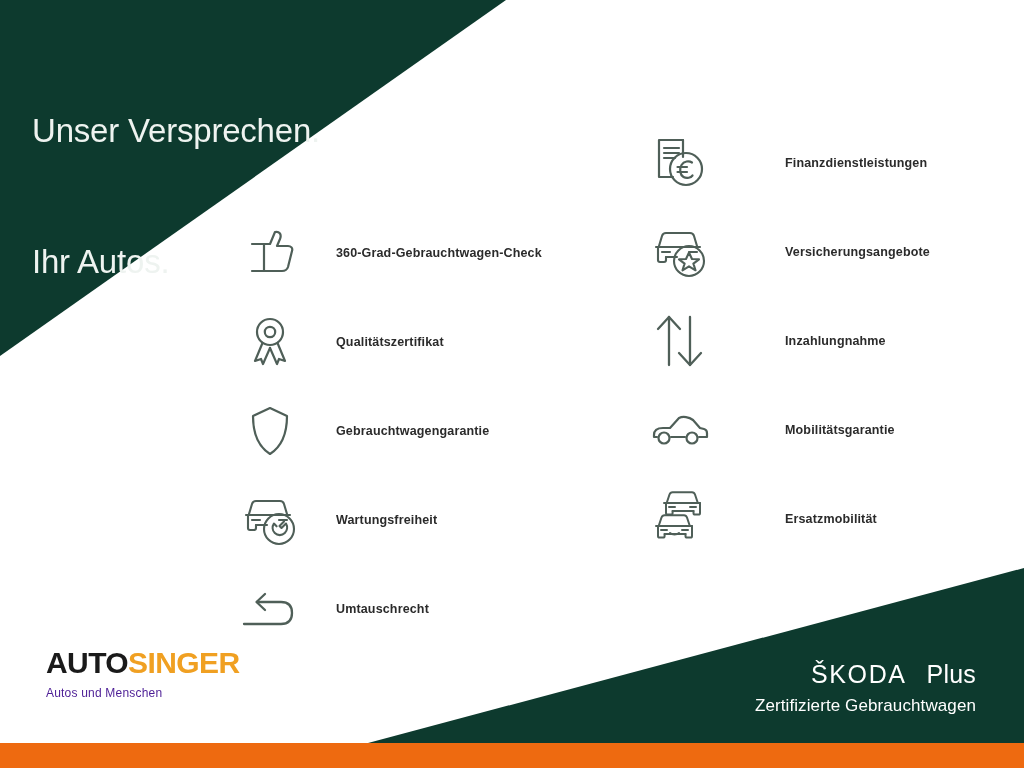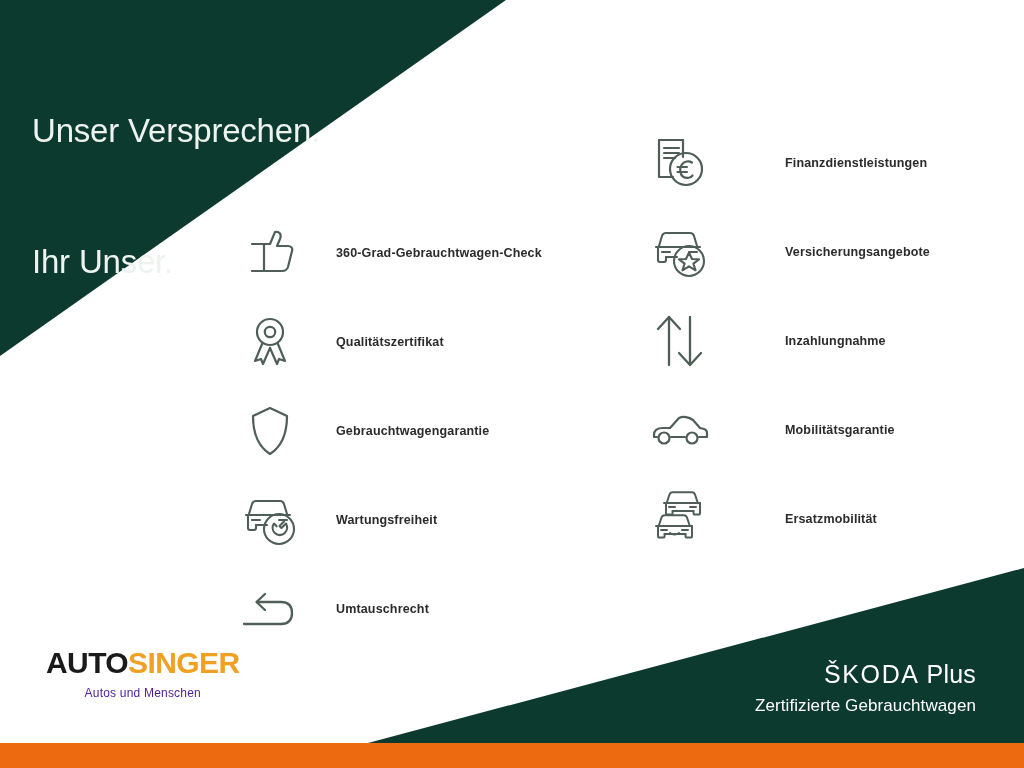--- a/index.html
+++ b/index.html
@@ -74,21 +74,21 @@
     letter-spacing: 0.15px;
     white-space: nowrap;
   }
   .col-right .benefit-label { margin-left: 30px; padding-left: 43px; }
 
   
   .dealer-logo {
     position: absolute;
     left: 46px;
     top: 648px;
-    text-align: center;
+    text-align: left;
   }
   .dealer-wordmark {
     font-size: 30px;
     font-weight: bold;
     letter-spacing: -0.6px;
     line-height: 1;
     white-space: nowrap;
   }
   .dealer-auto   { color: #1a1a1a; }
   .dealer-singer { color: #f0a022; }
@@ -113,21 +113,21 @@
     line-height: 1;
     white-space: nowrap;
   }
   .skoda-brand {
     font-weight: normal;
     letter-spacing: 1.6px;
   }
   .skoda-plus {
     font-weight: 400;
     letter-spacing: 0.2px;
-    margin-left: 7px;
+    margin-left: 20px;
   }
   .skoda-sub {
     margin-top: 9px;
     font-size: 17px;
     font-weight: 400;
     letter-spacing: 0.1px;
     white-space: nowrap;
     margin-left: 47px;
   }
 </style>
@@ -138,21 +138,21 @@
 
   <svg class="bg-layer" viewBox="0 0 1024 768" width="1024" height="768">
     <rect x="0" y="0" width="1024" height="768" fill="#ffffff"></rect>
     <polygon points="0,0 506,0 0,356" fill="#0d3a2e"></polygon>
     <polygon points="1024,568 1024,743 368,743" fill="#0d3a2e"></polygon>
     <rect x="0" y="743" width="1024" height="25" fill="#ee6a10"></rect>
   </svg>
 
   <div class="headline">
     <span class="line">Unser Versprechen.</span>
-    <span class="line">Ihr Unser.</span>
+    <span class="line">Ihr Autos.</span>
   </div>
 
   <div class="col col-left">
 
     <div class="benefit-row">
       <span class="benefit-icon">
         <svg width="56" height="56" viewBox="0 0 56 56" fill="none" stroke="#4f5f58" stroke-width="2.2" stroke-linejoin="round" stroke-linecap="round">
           <path d="M10 19 H22 V46 H10"></path>
           <path d="M22 19 L28 19 L33 7 C37 6 40 9 38 14 L35 21 L46 21 C49 21 51 23 50 26 L46 42 C45 45 43 46 40 46 L22 46"></path>
         </svg>

